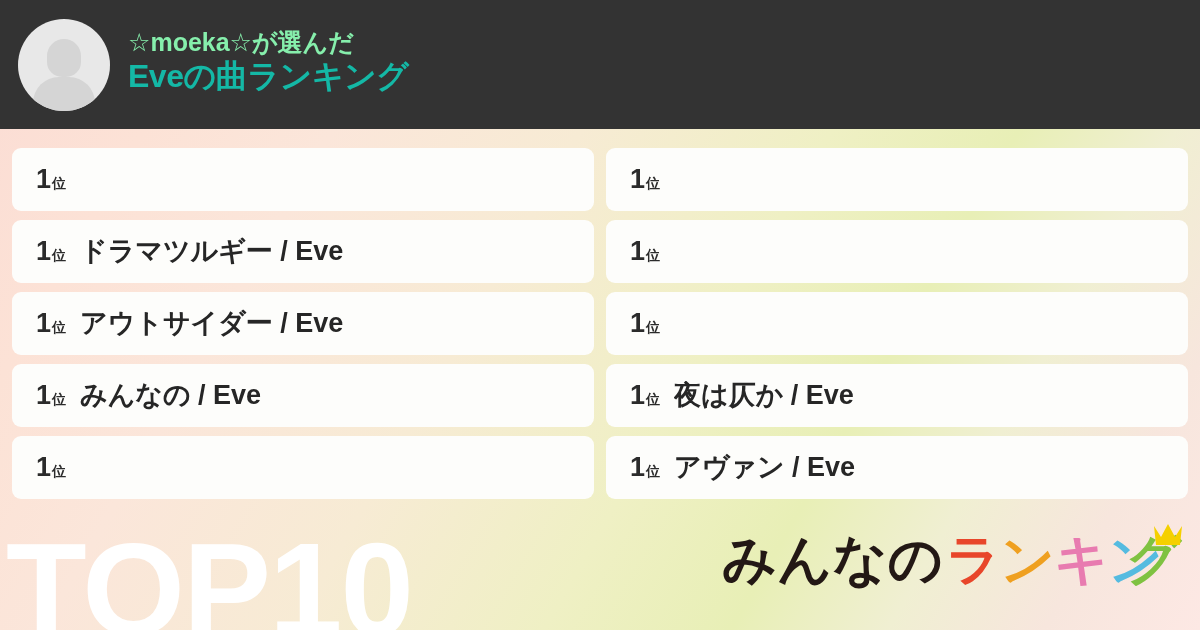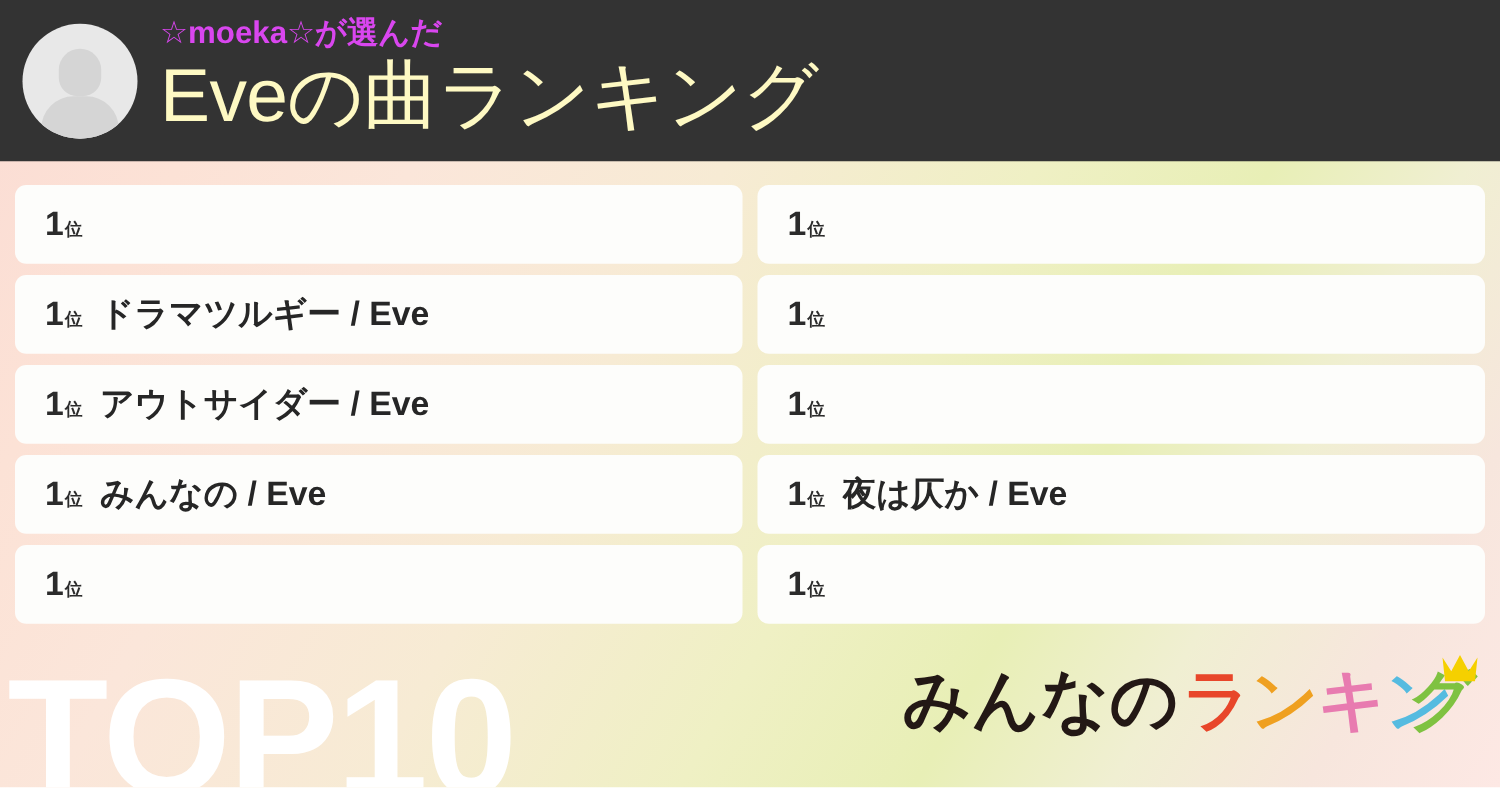--- a/index.html
+++ b/index.html
@@ -55,31 +55,31 @@
     border-radius:26px 26px 10px 10px;
     background:#d5d5d5;
   }
   #head-text {
     margin-left:18px;
     display:flex; flex-direction:column;
     justify-content:center;
     padding-bottom:4px;
   }
   #subtitle {
-    color:#d946ef;
+    color:#86efac;
     font-size:25px;
     font-weight:700;
     line-height:1.08;
     letter-spacing:0px;
     white-space:nowrap;
   }
   #title {
-    color:#fef9c3;
-    font-size:60px;
-    font-weight:400;
+    color:#14b8a6;
+    font-size:32px;
+    font-weight:700;
     line-height:1.18;
     letter-spacing:-0.5px;
     white-space:nowrap;
     margin-top:2px;
   }
 
   
   #grid {
     position:absolute;
     left:12px; top:148px;
@@ -225,20 +225,21 @@
         <span class="rk-i">1</span>
           <span class="rk-u">位</span>
       </div>
     </div>
 
     <div class="rank-card">
       <div class="rank-num">
         <span class="rk-i">1</span>
           <span class="rk-u">位</span>
       </div>
+      <div class="rank-title">アヴァン / Eve</div>
     </div>
 
   </div>
 
   <div id="top10">TOP10</div>
 
   <div id="brand">
     <svg width="462" height="74" viewBox="0 0 462 74">
 
       <text x="0" y="58" font-family="'DejaVu Sans','Liberation Sans',sans-serif" font-size="54" font-weight="700" fill="#231815">みんなの</text>

